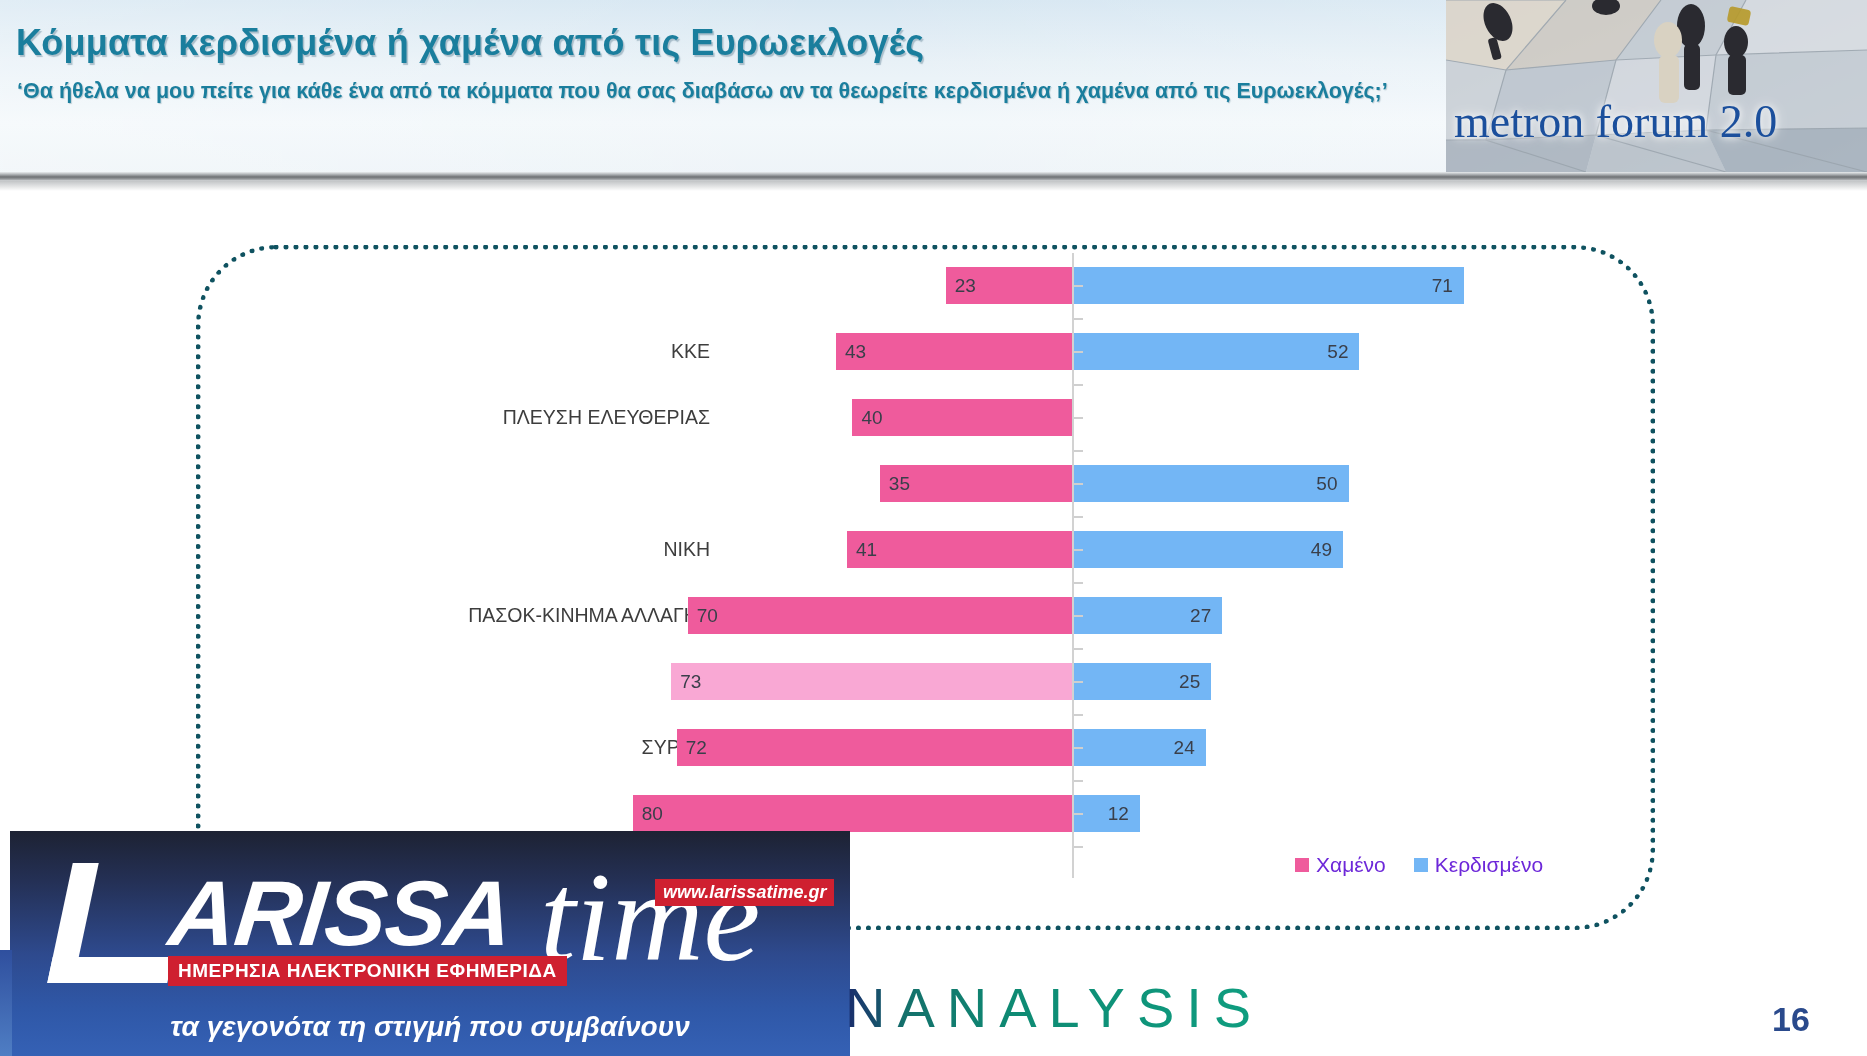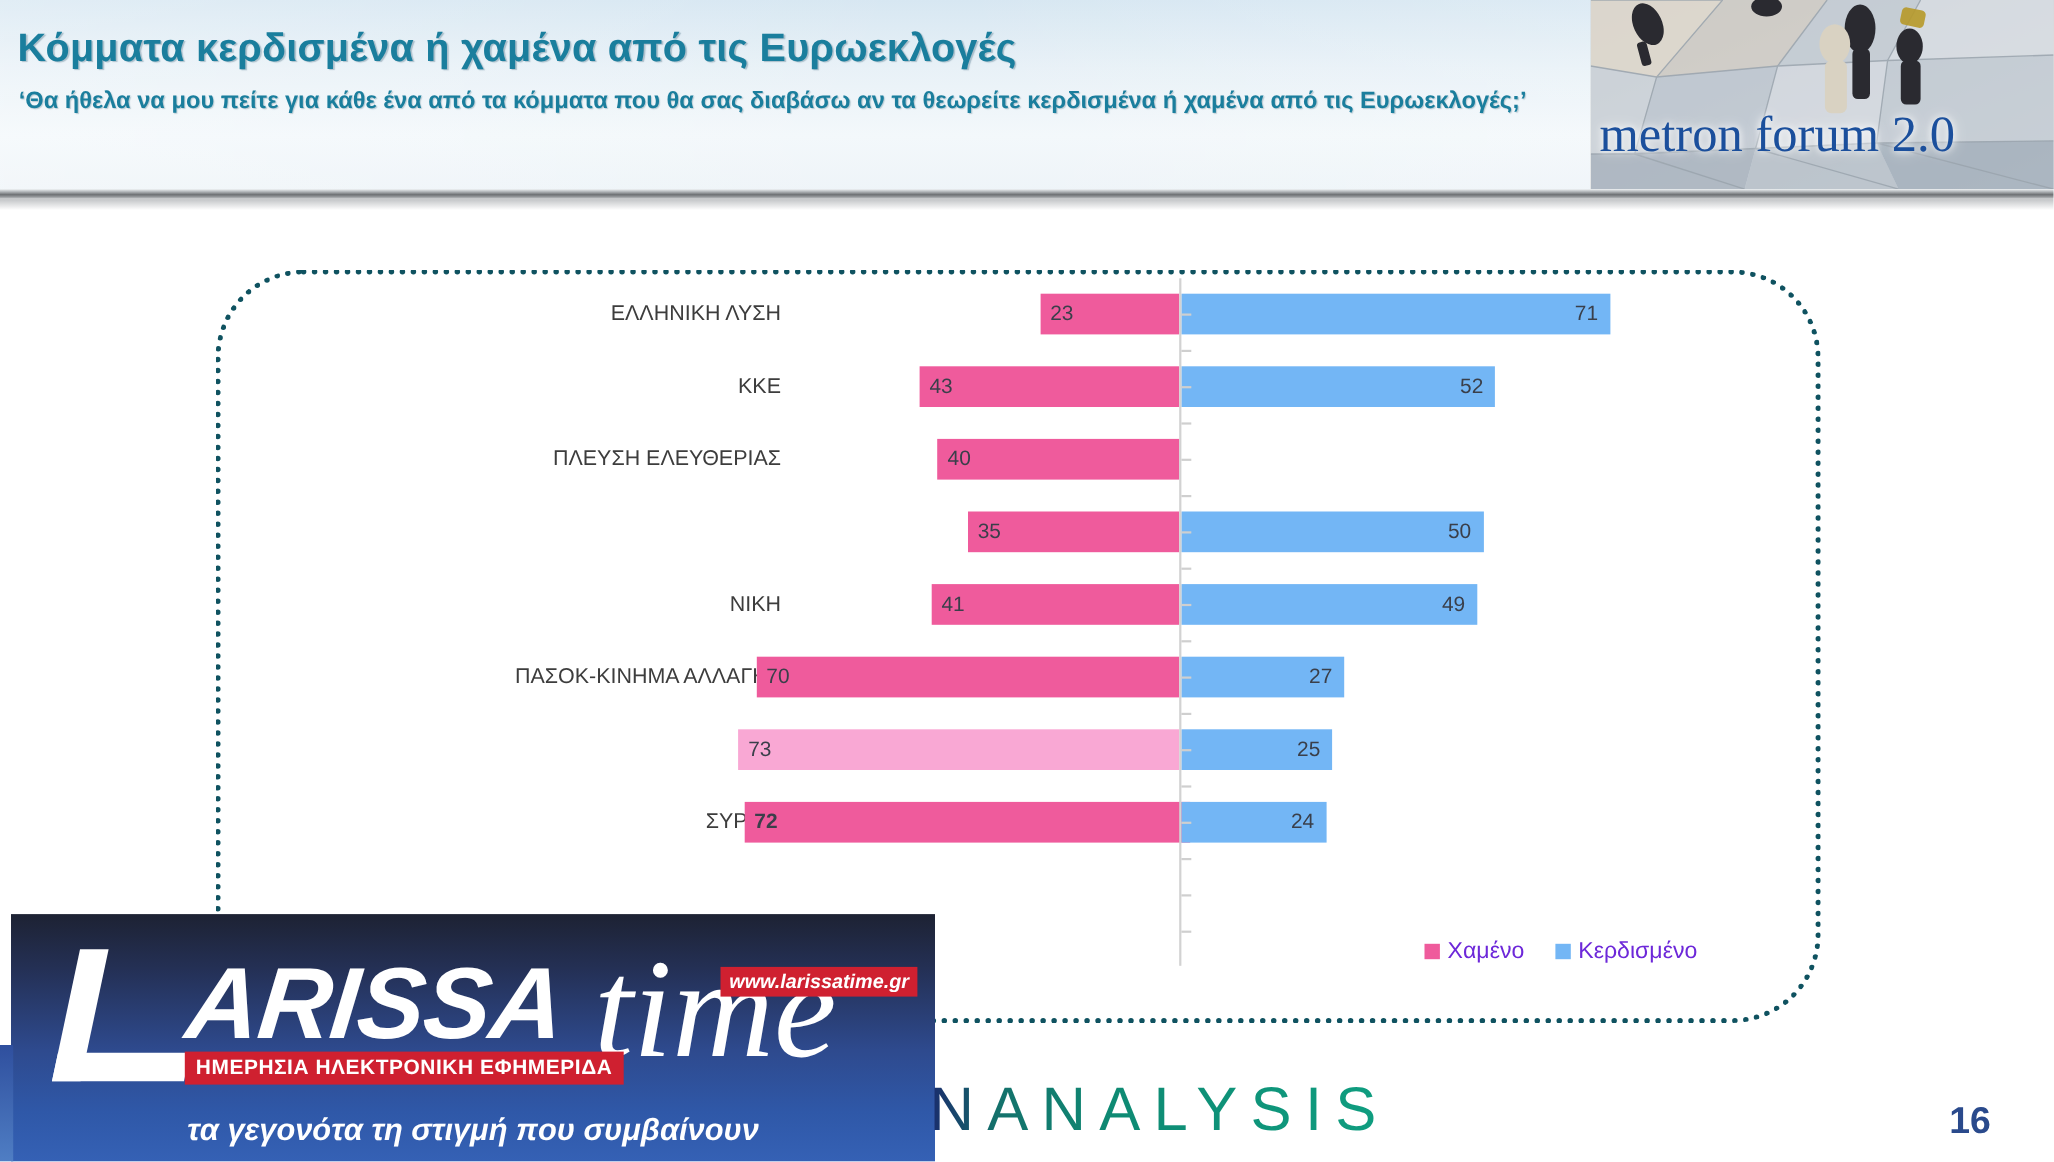--- a/index.html
+++ b/index.html
@@ -232,21 +232,20 @@
 
     <div id="header-bar"></div>
     <div id="header-bar-shadow"></div>
   </div>
 
   <div id="chart-frame"></div>
 
   <div id="chart">
     <div class="plot" id="plot">
         <div class="row" style="top: 7px;">
-          <div class="cat-label">ΕΛΛΗΝΙΚΗ ΛΥΣΗ</div>
           <div class="bar-neg" style="left: 749.73px; width: 126.27px; background: rgb(239, 91, 156);">23</div>
           <div class="bar-pos" style="left: 878px; width: 389.79px; background: rgb(115, 182, 245);">71</div>
         </div>
         <div class="tick" style="left: 878px; top: 40px;"></div>
         <div class="tick" style="left: 878px; top: 73px;"></div>
         <div class="row" style="top: 73px;">
           <div class="cat-label">ΚΚΕ</div>
           <div class="bar-neg" style="left: 639.93px; width: 236.07px; background: rgb(239, 91, 156);">43</div>
           <div class="bar-pos" style="left: 878px; width: 285.48px; background: rgb(115, 182, 245);">52</div>
         </div>
@@ -280,25 +279,30 @@
         <div class="tick" style="left: 878px; top: 403px;"></div>
         <div class="row" style="top: 403px;">
           <div class="cat-label">ΝΔ</div>
           <div class="bar-neg" style="left: 475.23px; width: 400.77px; background: #f9a8d4;">73</div>
           <div class="bar-pos" style="left: 878px; width: 137.25px; background: rgb(115, 182, 245);">25</div>
         </div>
         <div class="tick" style="left: 878px; top: 436px;"></div>
         <div class="tick" style="left: 878px; top: 469px;"></div>
         <div class="row" style="top: 469px;">
           <div class="cat-label">ΣΥΡΙΖΑ</div>
-          <div class="bar-neg" style="left: 480.72px; width: 405px; background: rgb(239, 91, 156); font-weight: bold;">72</div>
+          <div class="bar-neg" style="left: 480.72px; width: 405px; background: rgb(239, 91, 156);">72</div>
           <div class="bar-pos" style="left: 878px; width: 131.76px; background: rgb(115, 182, 245);">24</div>
         </div>
         <div class="tick" style="left: 878px; top: 502px;"></div>
         <div class="tick" style="left: 878px; top: 535px;"></div>
+        <div class="row" style="top: 535px;">
+          <div class="cat-label"></div>
+          <div class="bar-neg" style="left: 436.8px; width: 439.2px; background: rgb(239, 91, 156);">80</div>
+          <div class="bar-pos" style="left: 878px; width: 65.88px; background: rgb(115, 182, 245);">12</div>
+        </div>
         <div class="tick" style="left: 878px; top: 568px;"></div>
         <div class="tick" style="left: 878px; top: 601px;"></div>
       </div>
     <div id="axis-line" style="left: 876px;"></div>
   </div>
 
   <div id="legend">
     <div class="legend-item">
       <span class="swatch" id="sw0" style="background: rgb(239, 91, 156);"></span>
       <span>Χαμένο</span>

